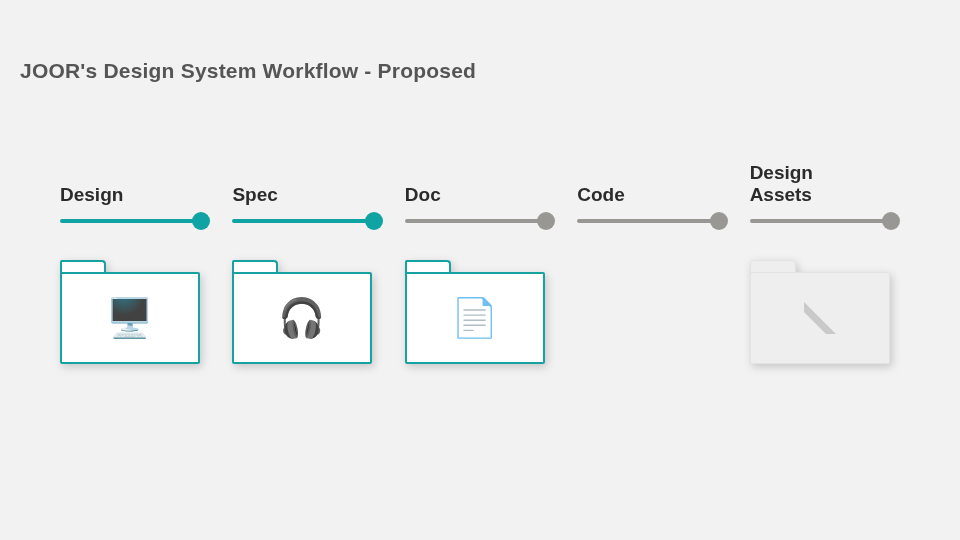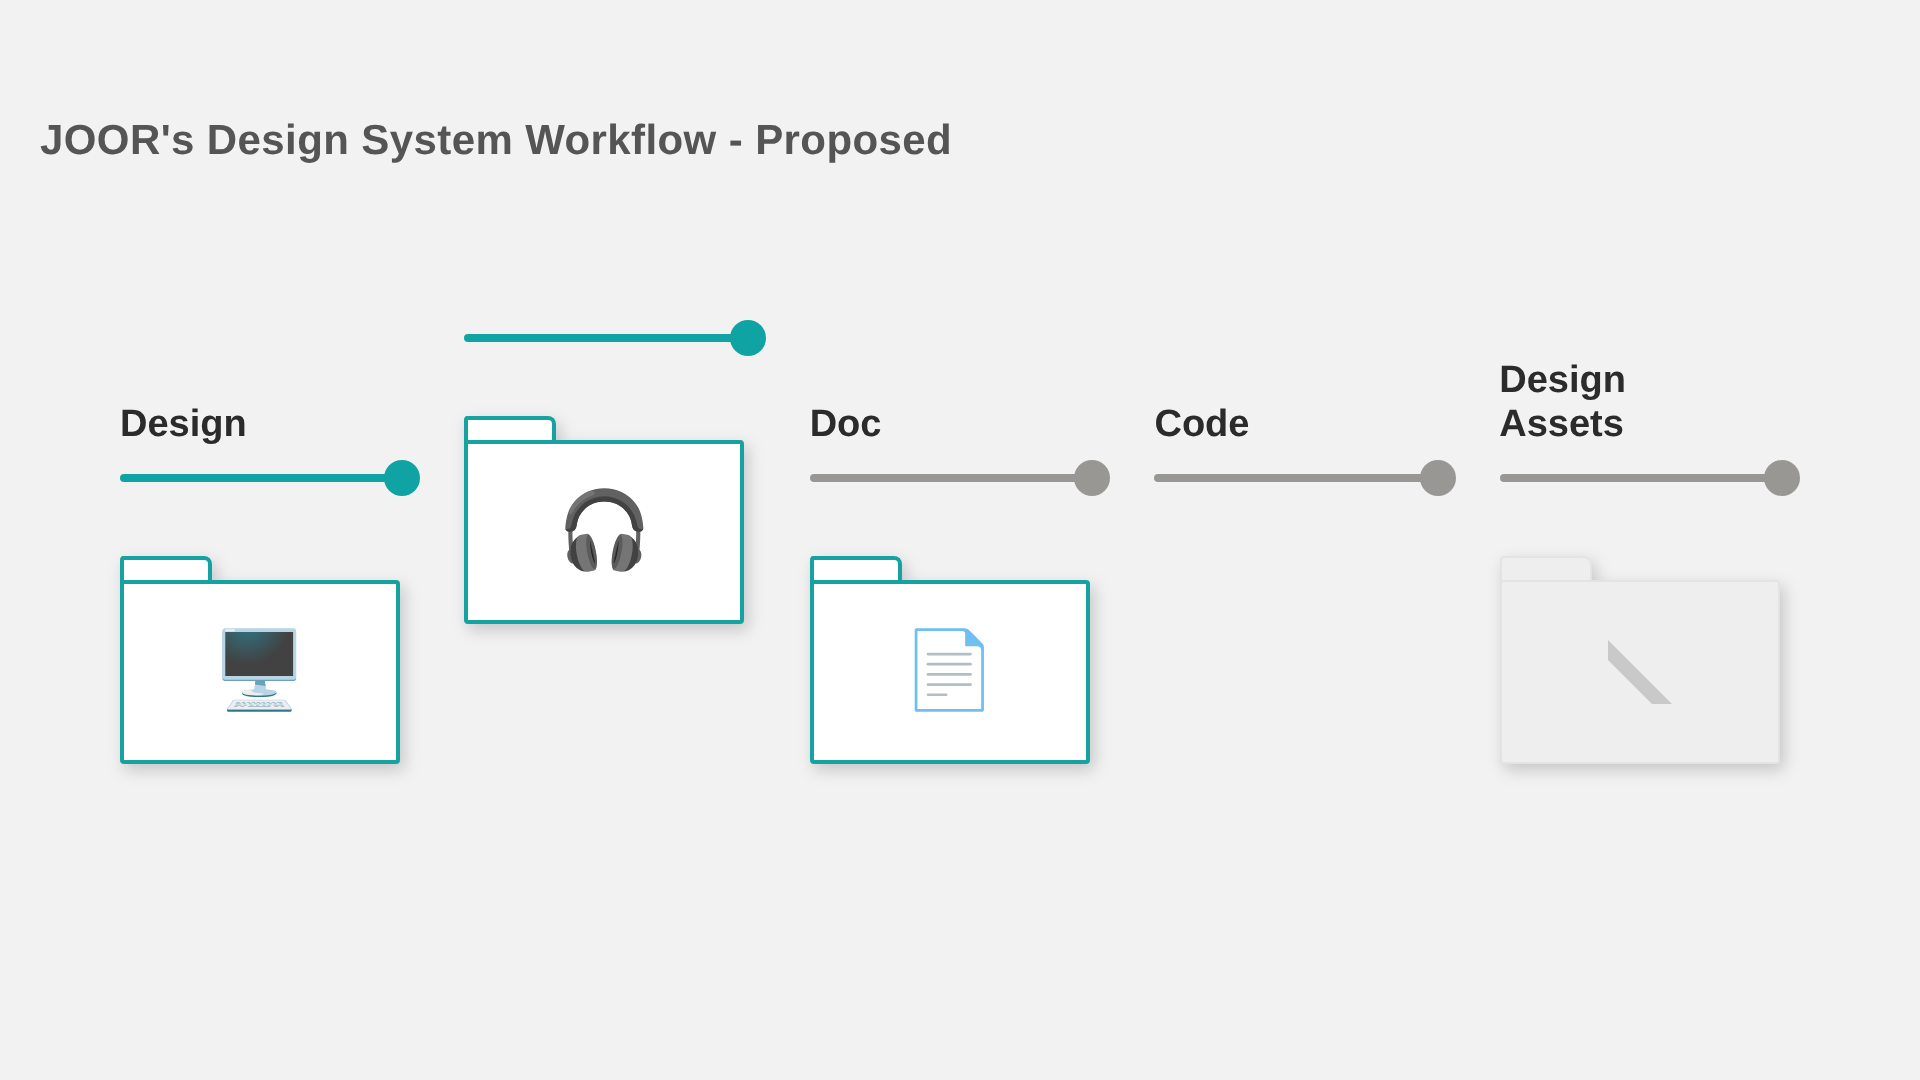--- a/index.html
+++ b/index.html
@@ -36,21 +36,20 @@
   }
   .stage-label {
     font-size: 19px;
     font-weight: 600;
     color: #2b2b2b;
     margin-bottom: 6px;
     min-height: 46px;
     line-height: 1.15;
     display: flex;
     align-items: flex-end;
-    margin-top: 18px;
   }
   .bar-wrap {
     width: 100%;
     height: 18px;
     position: relative;
     display: flex;
     align-items: center;
   }
   .bar {
     flex: 1;
@@ -148,20 +147,21 @@
       <div class="folder teal">
         <div class="tab"></div>
         <div class="body">
           <span class="icon">🖥️</span>
         </div>
       </div>
     </div>
   </div>
 
   <div class="stage">
+    <div class="stage-label">Spec</div>
     <div class="bar-wrap">
       <div class="bar teal"></div>
       <div class="dot teal"></div>
     </div>
     <div class="folder-slot">
       <div class="folder teal">
         <div class="tab"></div>
         <div class="body">
           <span class="icon">🎧</span>
         </div>

